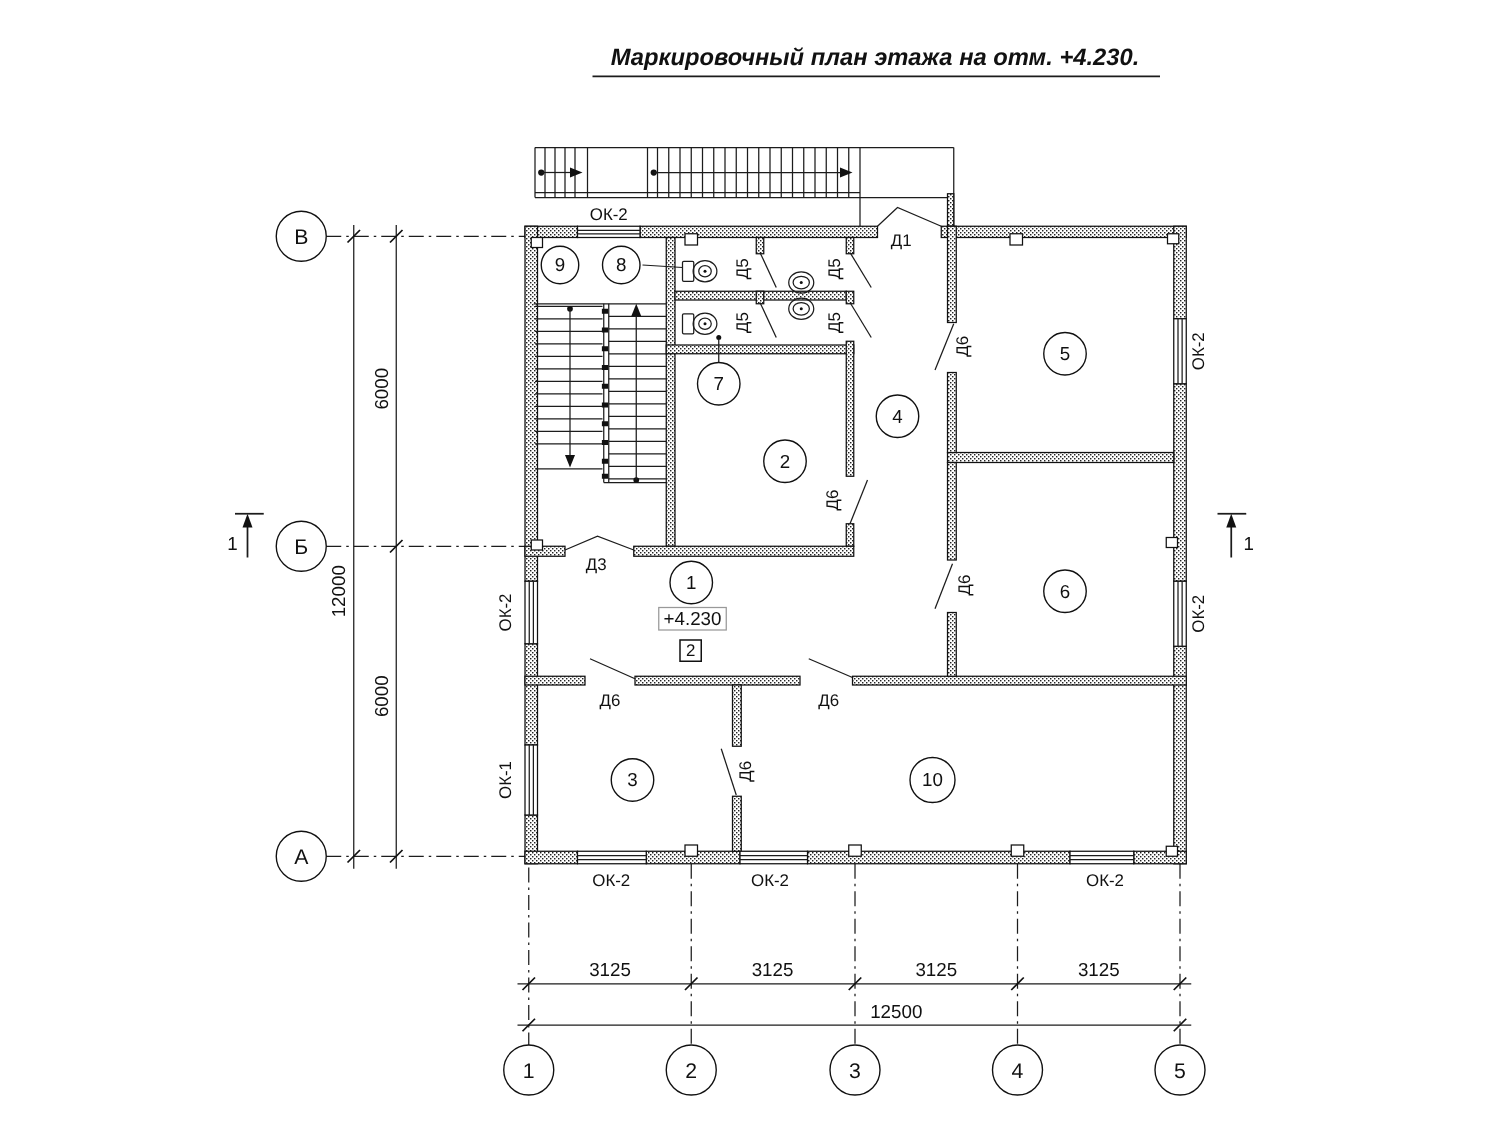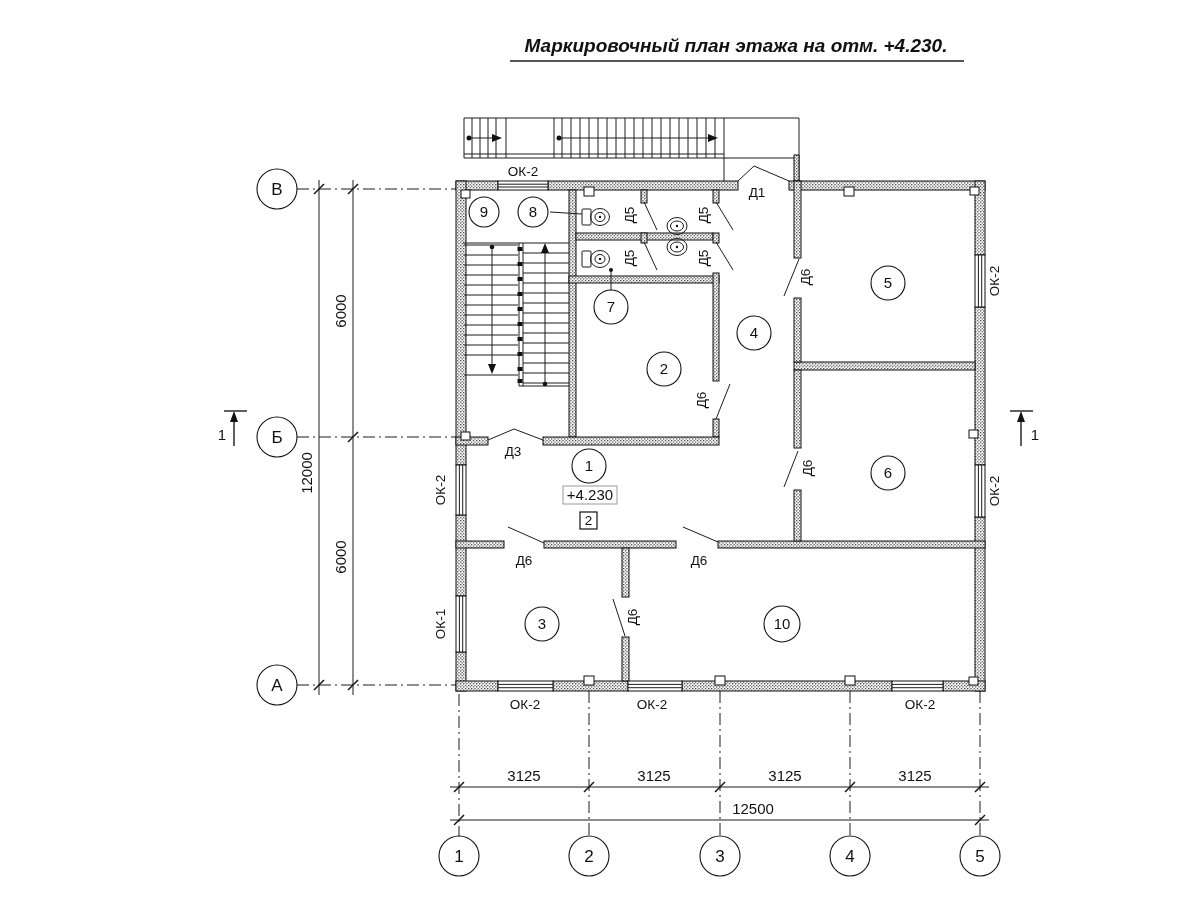--- a/index.html
+++ b/index.html
@@ -1,16 +1,16 @@
 <!DOCTYPE html>
 <html><head>
 <meta charset="utf-8">
 <style>
   html,body{margin:0;padding:0;background:#fff;}
-  #stage{width:1056px;height:900px;position:relative;background:#fff;overflow:hidden;padding-left:36px;}
+  #stage{width:1056px;height:900px;position:relative;background:#fff;overflow:hidden;}
   svg{display:block;}
   text{font-family:"Liberation Sans", sans-serif; fill:#111;}
   .thin{stroke:#1c1c1c;stroke-width:1;fill:none;}
   .med{stroke:#1c1c1c;stroke-width:1.4;fill:none;}
   .wall{fill:url(#stip);stroke:#111;stroke-width:1;}
   .axisline{stroke:#1c1c1c;stroke-width:1;fill:none;stroke-dasharray:12 4 2 4;}
   .dimline{stroke:#1c1c1c;stroke-width:1;fill:none;}
   .slash{stroke:#111;stroke-width:1.4;}
   .circ{fill:none;stroke:#111;stroke-width:1.1;}
   .lbl{font-size:13.5px;}

